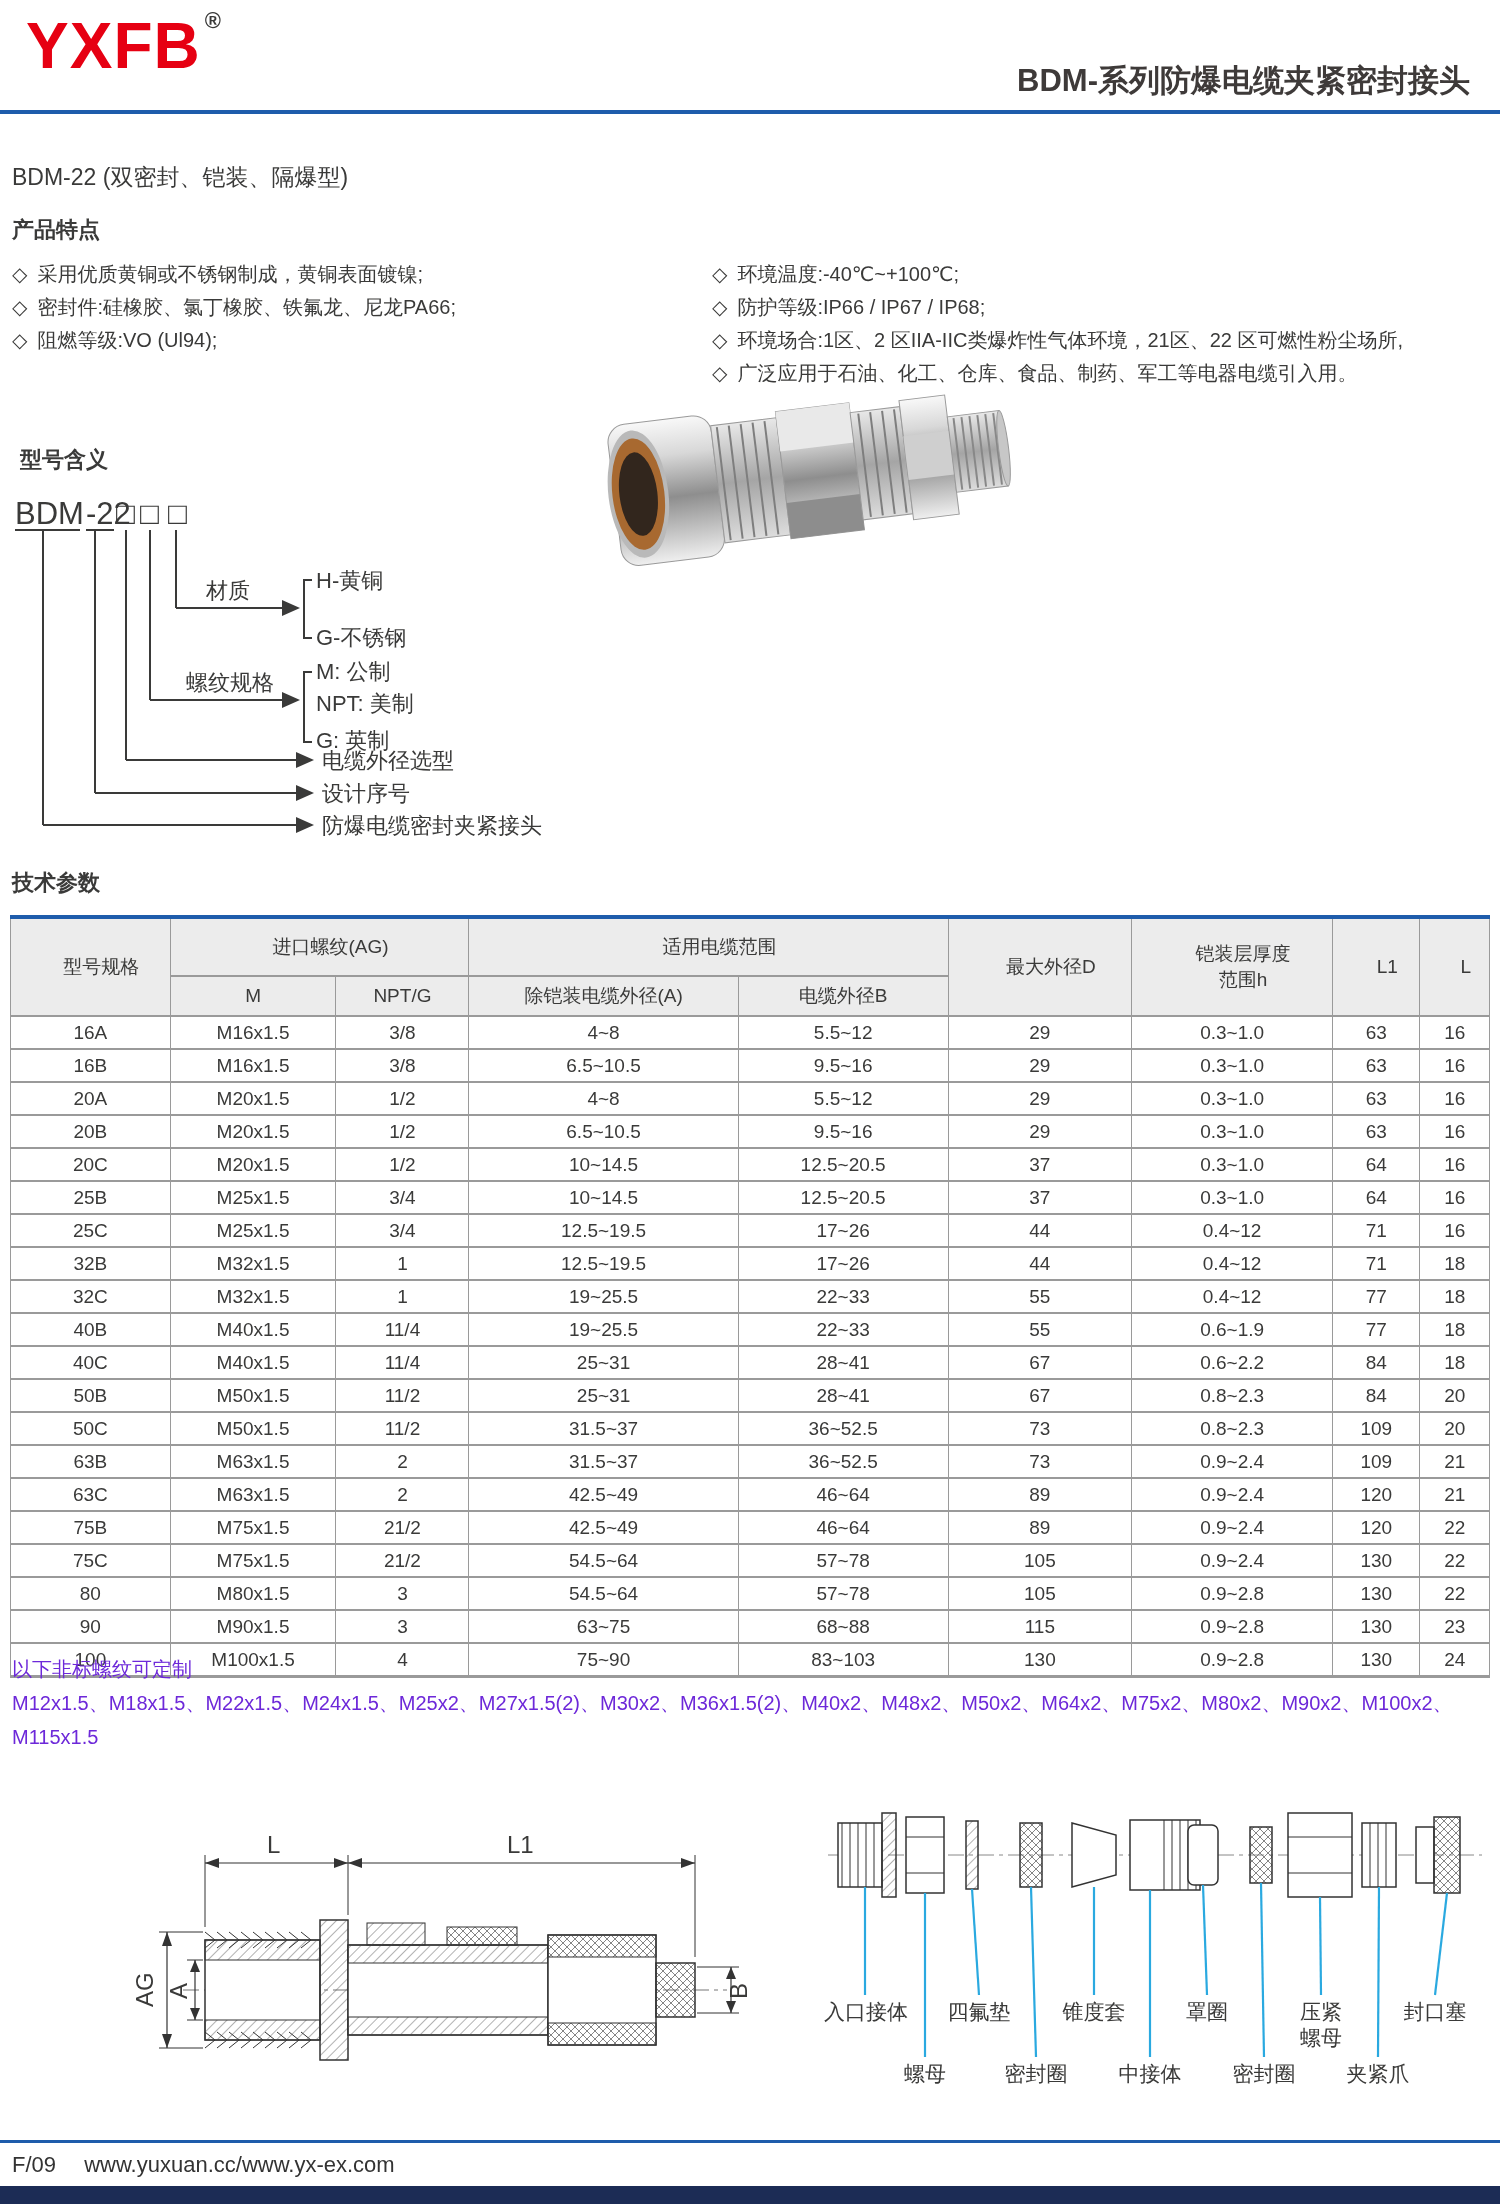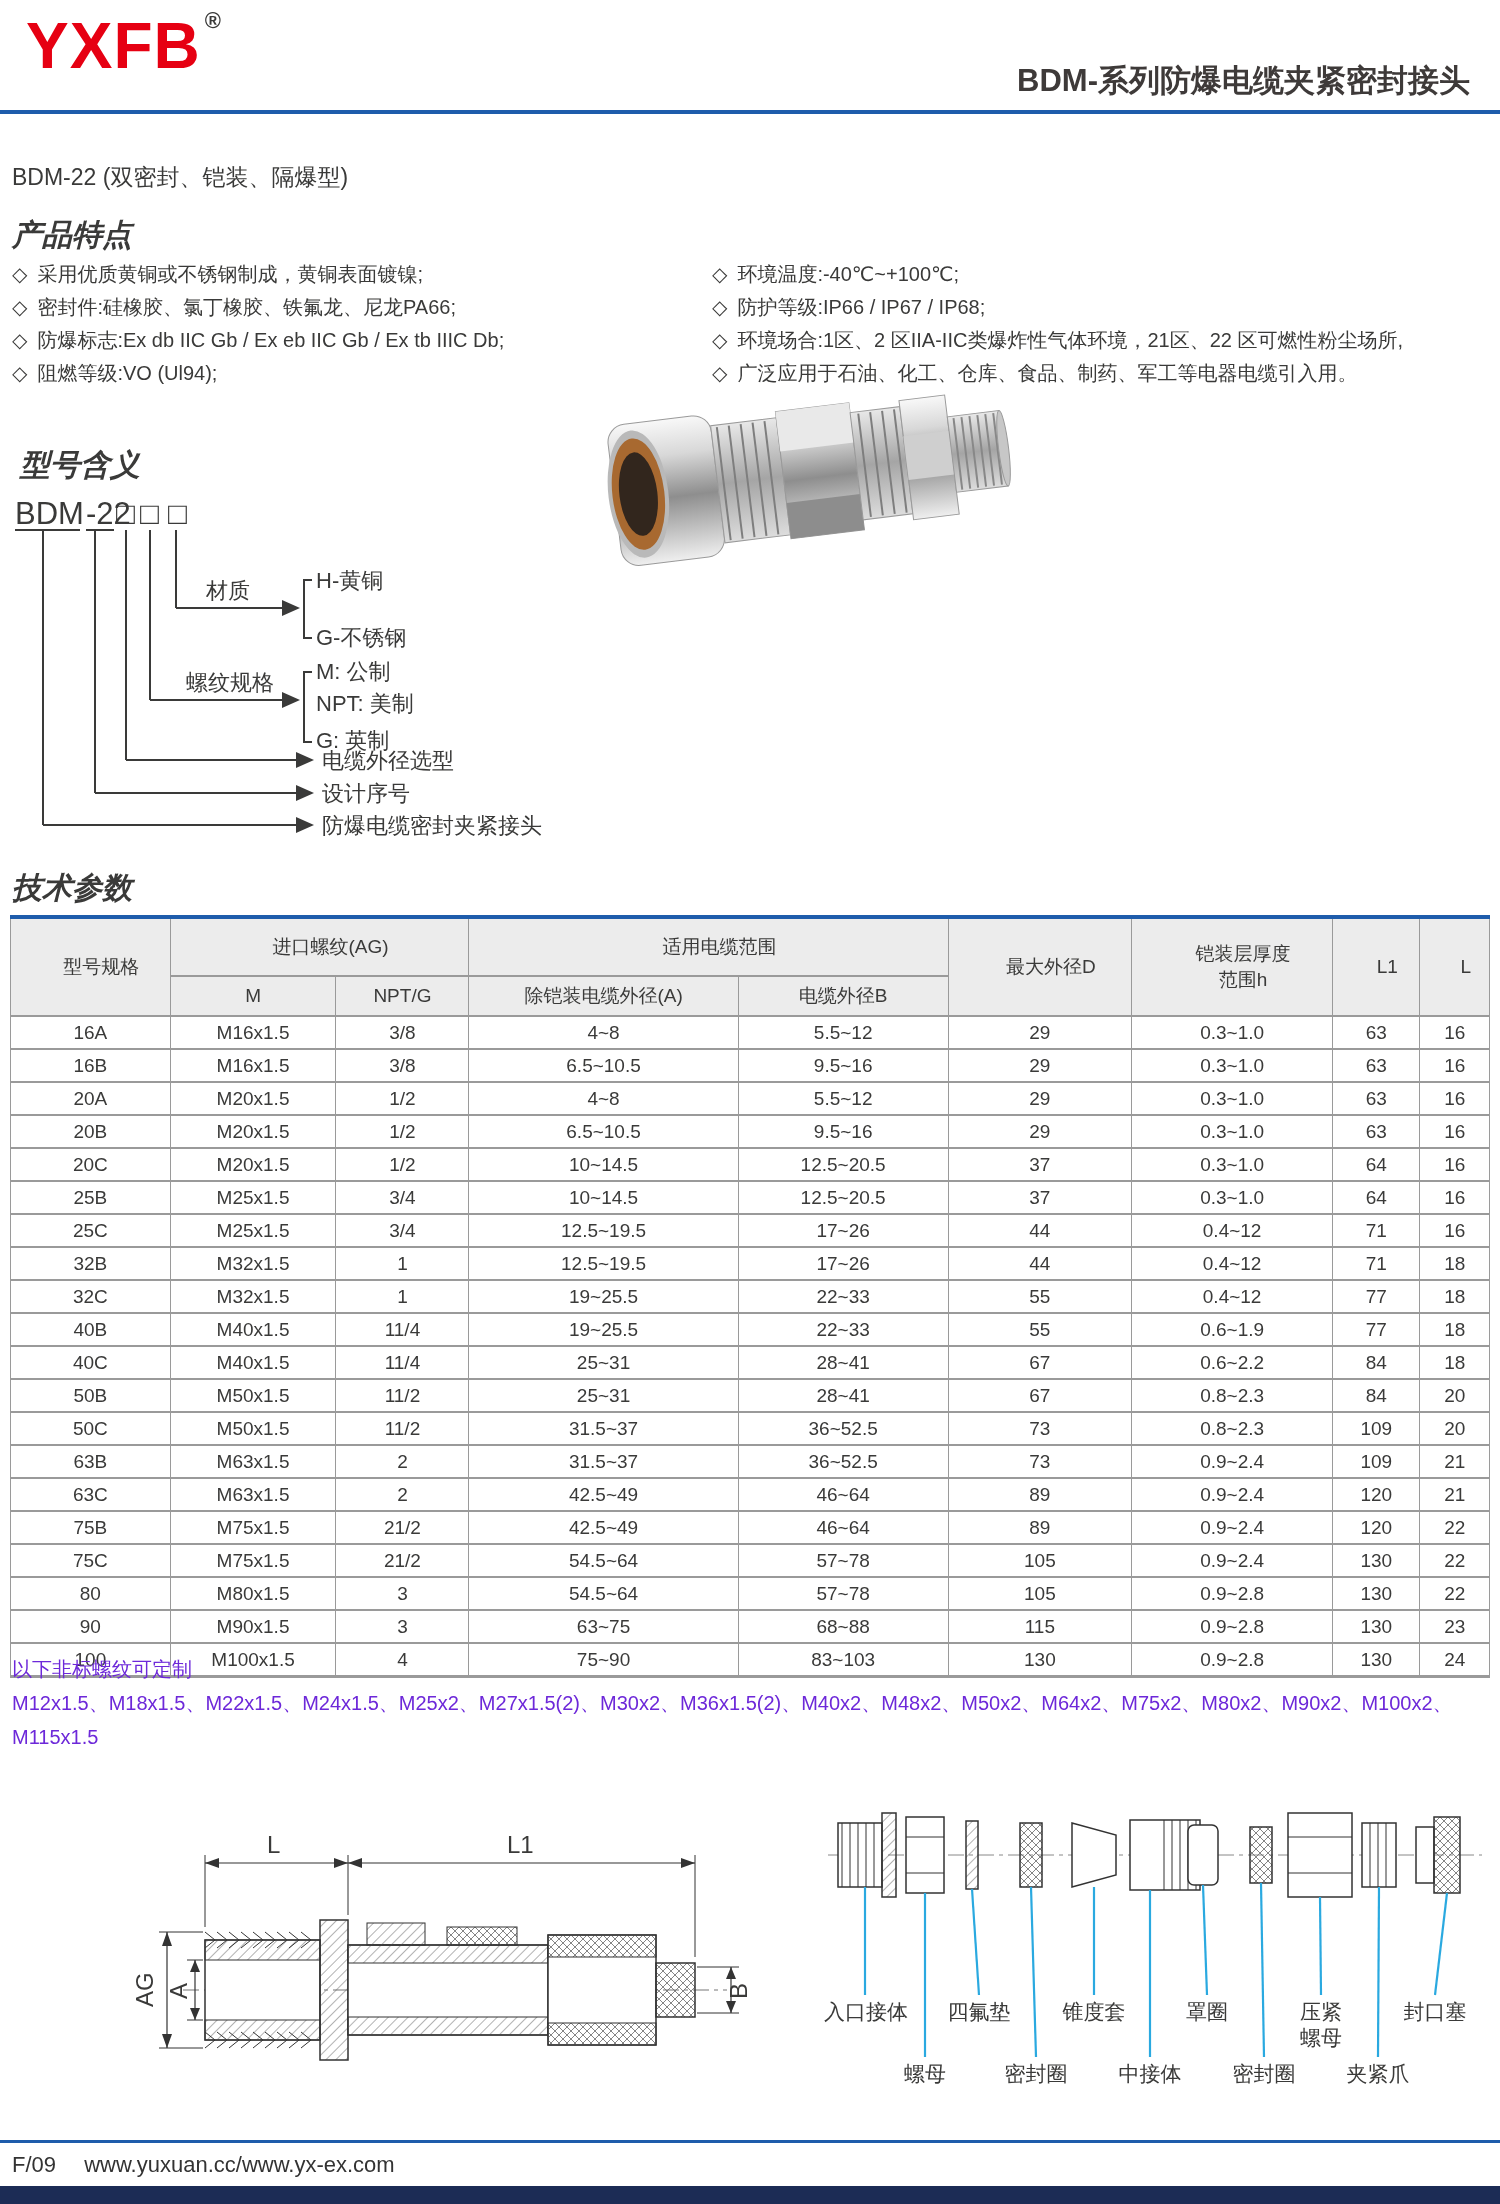--- a/index.html
+++ b/index.html
@@ -7,21 +7,21 @@
         font-family:"Liberation Sans","DejaVu Sans",sans-serif;color:#3a3a39;overflow:hidden;}
   .abs{position:absolute;}
 
   
   .logo{left:26px;top:14px;font-size:64px;font-weight:900;color:#e60012;letter-spacing:1px;line-height:1;}
   .logo sup{font-size:22px;font-weight:700;color:#3a3a39;vertical-align:top;position:relative;top:-4px;left:4px;}
   .doc-title{right:30px;top:60px;font-size:31px;font-weight:700;color:#3e3a39;}
   .rule-blue{left:0;top:110px;width:1500px;height:4px;background:#1e5cab;}
 
   .subtitle{left:12px;top:162px;font-size:23px;font-weight:400;color:#3a3a39;}
-  .h-section{font-size:30px;font-weight:700;color:#3a3a39;font-style:italic;}
+  .h-section{font-size:22px;font-weight:700;color:#3a3a39;}
 
   
   .feat-col{font-size:20px;color:#3a3a39;line-height:33px;white-space:nowrap;}
   .feat-col .diamond{display:inline-block;margin-right:10px;font-size:20px;color:#3a3a39;}
 
   
   svg text{font-family:"Liberation Sans","DejaVu Sans",sans-serif;fill:#3a3a39;}
   .code-text{font-size:31px;}
   .opt-text{font-size:22px;}
 
@@ -53,21 +53,20 @@
   <div class="abs logo"><span>YXFB</span><sup>®</sup></div>
   <div class="abs doc-title">BDM-系列防爆电缆夹紧密封接头</div>
   <div class="abs rule-blue"></div>
 
   <div class="abs subtitle">BDM-22 (双密封、铠装、隔爆型)</div>
   <div class="abs h-section" style="left:12px;top:215px;">产品特点</div>
 
   <div class="abs feat-col" style="left:12px;top:258px;">
     <div><span class="diamond">◇</span><span>采用优质黄铜或不锈钢制成，黄铜表面镀镍;</span></div>
     <div><span class="diamond">◇</span><span>密封件:硅橡胶、氯丁橡胶、铁氟龙、尼龙PA66;</span></div>
-    <div><span class="diamond">◇</span><span>防爆标志:Ex db IIC Gb / Ex eb IIC Gb / Ex tb IIIC Db;</span></div>
     <div><span class="diamond">◇</span><span>阻燃等级:VO (Ul94);</span></div>
   </div>
   <div class="abs feat-col" style="left:712px;top:258px;">
     <div><span class="diamond">◇</span><span>环境温度:-40℃~+100℃;</span></div>
     <div><span class="diamond">◇</span><span>防护等级:IP66 / IP67 / IP68;</span></div>
     <div><span class="diamond">◇</span><span>环境场合:1区、2 区IIA-IIC类爆炸性气体环境，21区、22 区可燃性粉尘场所,</span></div>
     <div><span class="diamond">◇</span><span>广泛应用于石油、化工、仓库、食品、制药、军工等电器电缆引入用。</span></div>
   </div>
 
   <div class="abs h-section" style="left:20px;top:445px;">型号含义</div>

